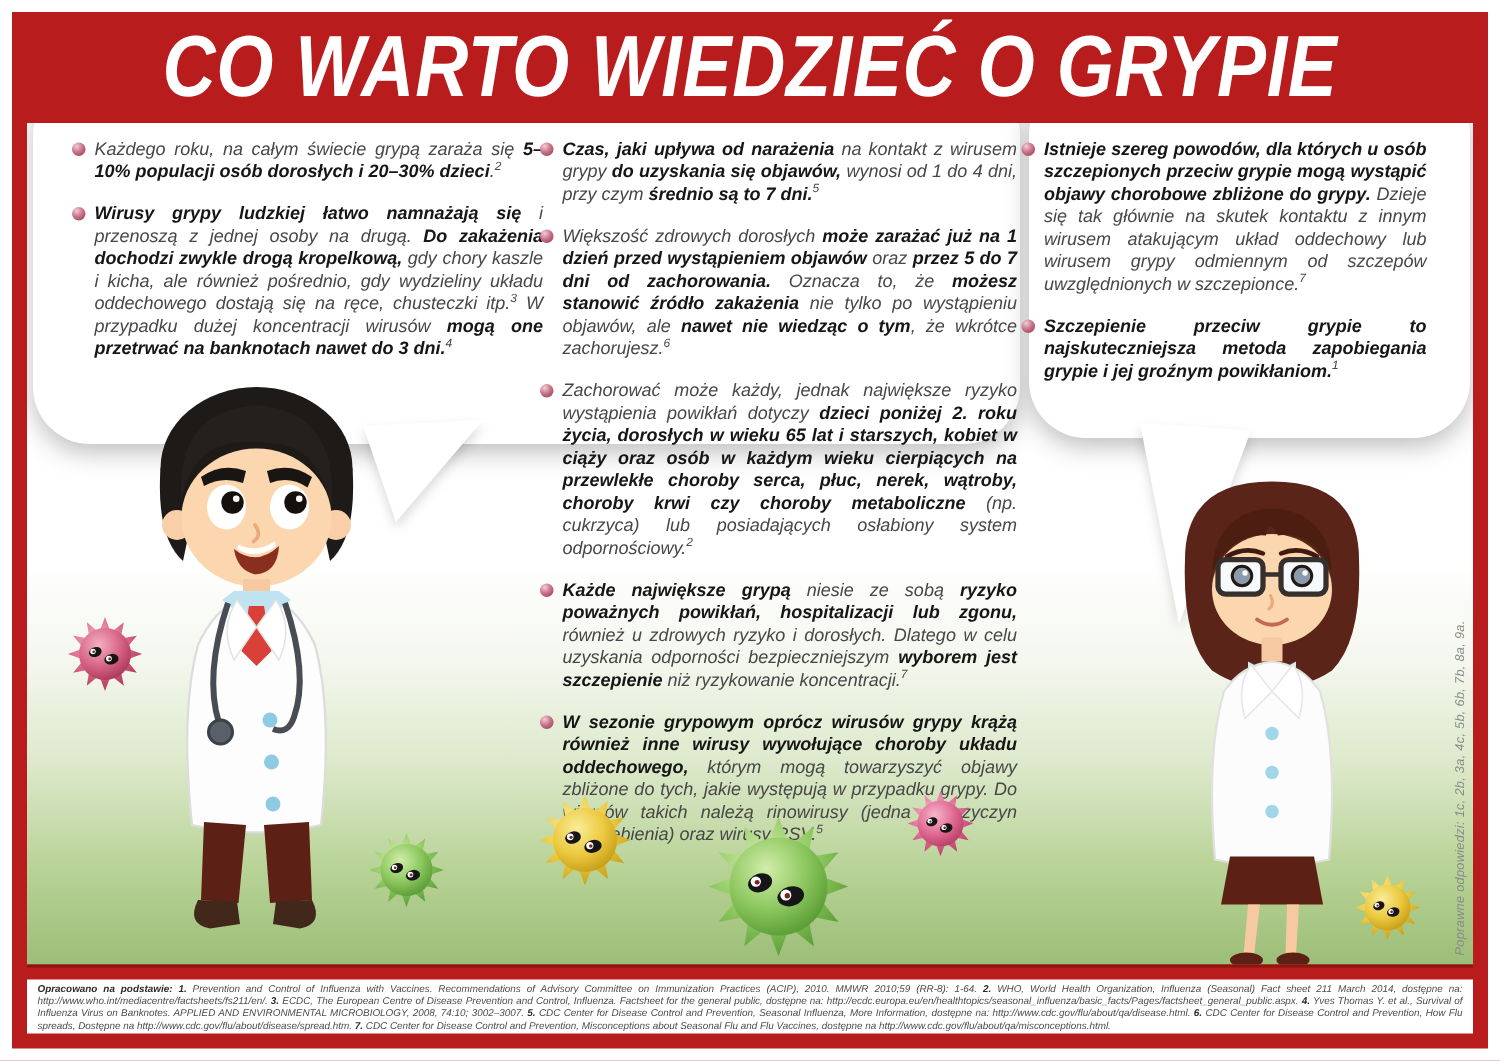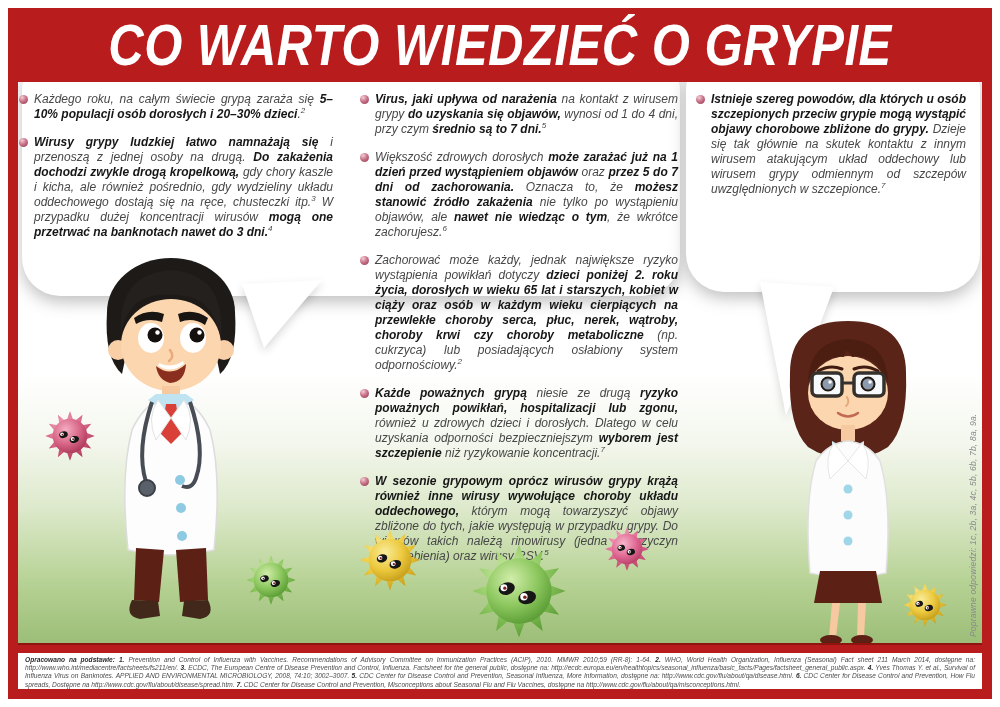--- a/index.html
+++ b/index.html
@@ -9,23 +9,23 @@
   .title-band{position:absolute;left:0;top:0;width:100%;height:74px;display:flex;align-items:center;justify-content:center;}
   .title-band h1{margin:0;color:#fff;font-size:49px;font-weight:bold;letter-spacing:.5px;transform:scaleY(1.18);white-space:nowrap;}
   
   .content{position:absolute;left:10px;right:10px;top:74px;bottom:54px;background:linear-gradient(180deg,#ffffff 0%,#ffffff 52%,#f4f7ee 64%,#dde9cb 76%,#b7d295 89%,#9cbe78 100%);border-bottom:2px solid #8e1410;overflow:hidden;}
   .bubble{position:absolute;background:#fff;border-radius:38px;box-shadow:0 6px 16px rgba(90,90,90,.38);}
   .bubble-left{left:4px;top:-30px;width:658px;height:244px;}
   .bubble-right{left:668px;top:-30px;width:294px;height:240px;}
   .tail{position:absolute;filter:drop-shadow(0 4px 4px rgba(0,0,0,.15));}
   
   .col{position:absolute;top:10px;}
-  .col-1{left:1px;width:314px;}
+  .col-1{left:30px;width:314px;}
   .col-2{left:342px;width:318px;}
-  .col-3{left:678px;width:270px;}
+  .col-3{left:663px;width:270px;}
   .item{display:flex;margin:0 0 13px 0;}
   .dot{flex:0 0 9px;width:9px;height:9px;border-radius:50%;margin:3px 6px 0 0;background:radial-gradient(circle at 35% 28%,#f2cdd6,#c9748a 45%,#8f३...) }
   .dot{background:radial-gradient(circle at 35% 28%,#f2cdd6,#c9748a 45%,#8f3349 100%);}
   .item p{margin:0;font-size:12px;line-height:15px;color:#474747;text-align:justify;}
   .item p .b{font-weight:bold;color:#161616;}
   .item p sup{font-size:8px;line-height:0;}
   
   .figure{position:absolute;}
   
   .answers{position:absolute;right:4px;bottom:6px;height:252px;writing-mode:vertical-rl;transform:rotate(180deg);font-size:8.5px;color:#8a8a8a;letter-spacing:.2px;}
@@ -96,43 +96,47 @@
           <p><span>Każdego roku, na całym świecie grypą zaraża się </span><span class="b">5–10% populacji osób dorosłych i 20–30% dzieci</span><span>.</span><sup>2</sup></p>
         </div>
         <div class="item">
           <span class="dot"></span>
           <p><span class="b">Wirusy grypy ludzkiej łatwo namnażają się</span><span> i przenoszą z jednej osoby na drugą. </span><span class="b">Do zakażenia dochodzi zwykle drogą kropelkową,</span><span> gdy chory kaszle i kicha, ale również pośrednio, gdy wydzieliny układu oddechowego dostają się na ręce, chusteczki itp.</span><sup>3</sup><span> W przypadku dużej koncentracji wirusów </span><span class="b">mogą one przetrwać na banknotach nawet do 3 dni.</span><sup>4</sup></p>
         </div>
       </div>
     <div class="col col-2">
         <div class="item">
           <span class="dot"></span>
-          <p><span class="b">Virus, jaki upływa od narażenia</span><span> na kontakt z wirusem grypy </span><span class="b">do uzyskania się objawów,</span><span> wynosi od 1 do 4 dni, przy czym </span><span class="b">średnio są to 7 dni.</span><sup>5</sup></p>
+          <p><span class="b">Czas, jaki upływa od narażenia</span><span> na kontakt z wirusem grypy </span><span class="b">do uzyskania się objawów,</span><span> wynosi od 1 do 4 dni, przy czym </span><span class="b">średnio są to 7 dni.</span><sup>5</sup></p>
         </div>
         <div class="item">
           <span class="dot"></span>
           <p><span>Większość zdrowych dorosłych </span><span class="b">może zarażać już na 1 dzień przed wystąpieniem objawów</span><span> oraz </span><span class="b">przez 5 do 7 dni od zachorowania.</span><span> Oznacza to, że </span><span class="b">możesz stanowić źródło zakażenia</span><span> nie tylko po wystąpieniu objawów, ale </span><span class="b">nawet nie wiedząc o tym</span><span>, że wkrótce zachorujesz.</span><sup>6</sup></p>
         </div>
         <div class="item">
           <span class="dot"></span>
           <p><span>Zachorować może każdy, jednak największe ryzyko wystąpienia powikłań dotyczy </span><span class="b">dzieci poniżej 2. roku życia, dorosłych w wieku 65 lat i starszych, kobiet w ciąży oraz osób w każdym wieku cierpiących na przewlekłe choroby serca, płuc, nerek, wątroby, choroby krwi czy choroby metaboliczne</span><span> (np. cukrzyca) lub posiadających osłabiony system odpornościowy.</span><sup>2</sup></p>
         </div>
         <div class="item">
           <span class="dot"></span>
-          <p><span class="b">Każde poważnych grypą</span><span> niesie ze drugą </span><span class="b">ryzyko poważnych powikłań, hospitalizacji lub zgonu,</span><span> również u zdrowych dzieci i dorosłych. Dlatego w celu uzyskania odporności bezpieczniejszym </span><span class="b">wyborem jest szczepienie</span><span> niż ryzykowanie koncentracji.</span><sup>7</sup></p>
+          <p><span class="b">Każde największe grypą</span><span> niesie ze sobą </span><span class="b">ryzyko poważnych powikłań, hospitalizacji lub zgonu,</span><span> również u zdrowych ryzyko i dorosłych. Dlatego w celu uzyskania odporności bezpieczniejszym </span><span class="b">wyborem jest szczepienie</span><span> niż ryzykowanie koncentracji.</span><sup>7</sup></p>
         </div>
         <div class="item">
           <span class="dot"></span>
           <p><span class="b">W sezonie grypowym oprócz wirusów grypy krążą również inne wirusy wywołujące choroby układu oddechowego,</span><span> którym mogą towarzyszyć objawy zbliżone do tych, jakie występują w przypadku grypy. Do wirusów takich należą rinowirusy (jedna z przyczyn przeziębienia) oraz wirusy RSV.</span><sup>5</sup></p>
         </div>
       </div>
     <div class="col col-3">
         <div class="item">
           <span class="dot"></span>
           <p><span class="b">Istnieje szereg powodów, dla których u osób szczepionych przeciw grypie mogą wystąpić objawy chorobowe zbliżone do grypy.</span><span> Dzieje się tak głównie na skutek kontaktu z innym wirusem atakującym układ oddechowy lub wirusem grypy odmiennym od szczepów uwzględnionych w szczepionce.</span><sup>7</sup></p>
+        </div>
+        <div class="item">
+          <span class="dot"></span>
+          <p><span class="b">Szczepienie przeciw grypie to najskuteczniejsza metoda zapobiegania grypie i jej groźnym powikłaniom.</span><sup>1</sup></p>
         </div>
       </div>
 
     <svg class="figure" style="left:78px;top:168px;width:150px;height:380px;" viewBox="0 0 150 380">
       <ellipse cx="75" cy="62" rx="64" ry="54" fill="#1d1a18"></ellipse>
       <path d="M11,62 Q8,108 26,124 L34,86 Z" fill="#1d1a18"></path>
       <path d="M139,62 Q142,108 124,124 L116,86 Z" fill="#1d1a18"></path>
       <circle cx="22" cy="100" r="10" fill="#f9cfa7"></circle>
         <circle cx="128" cy="100" r="10" fill="#f9cfa7"></circle>
       <ellipse cx="75" cy="95" rx="50" ry="46" fill="#fbd6af"></ellipse>

